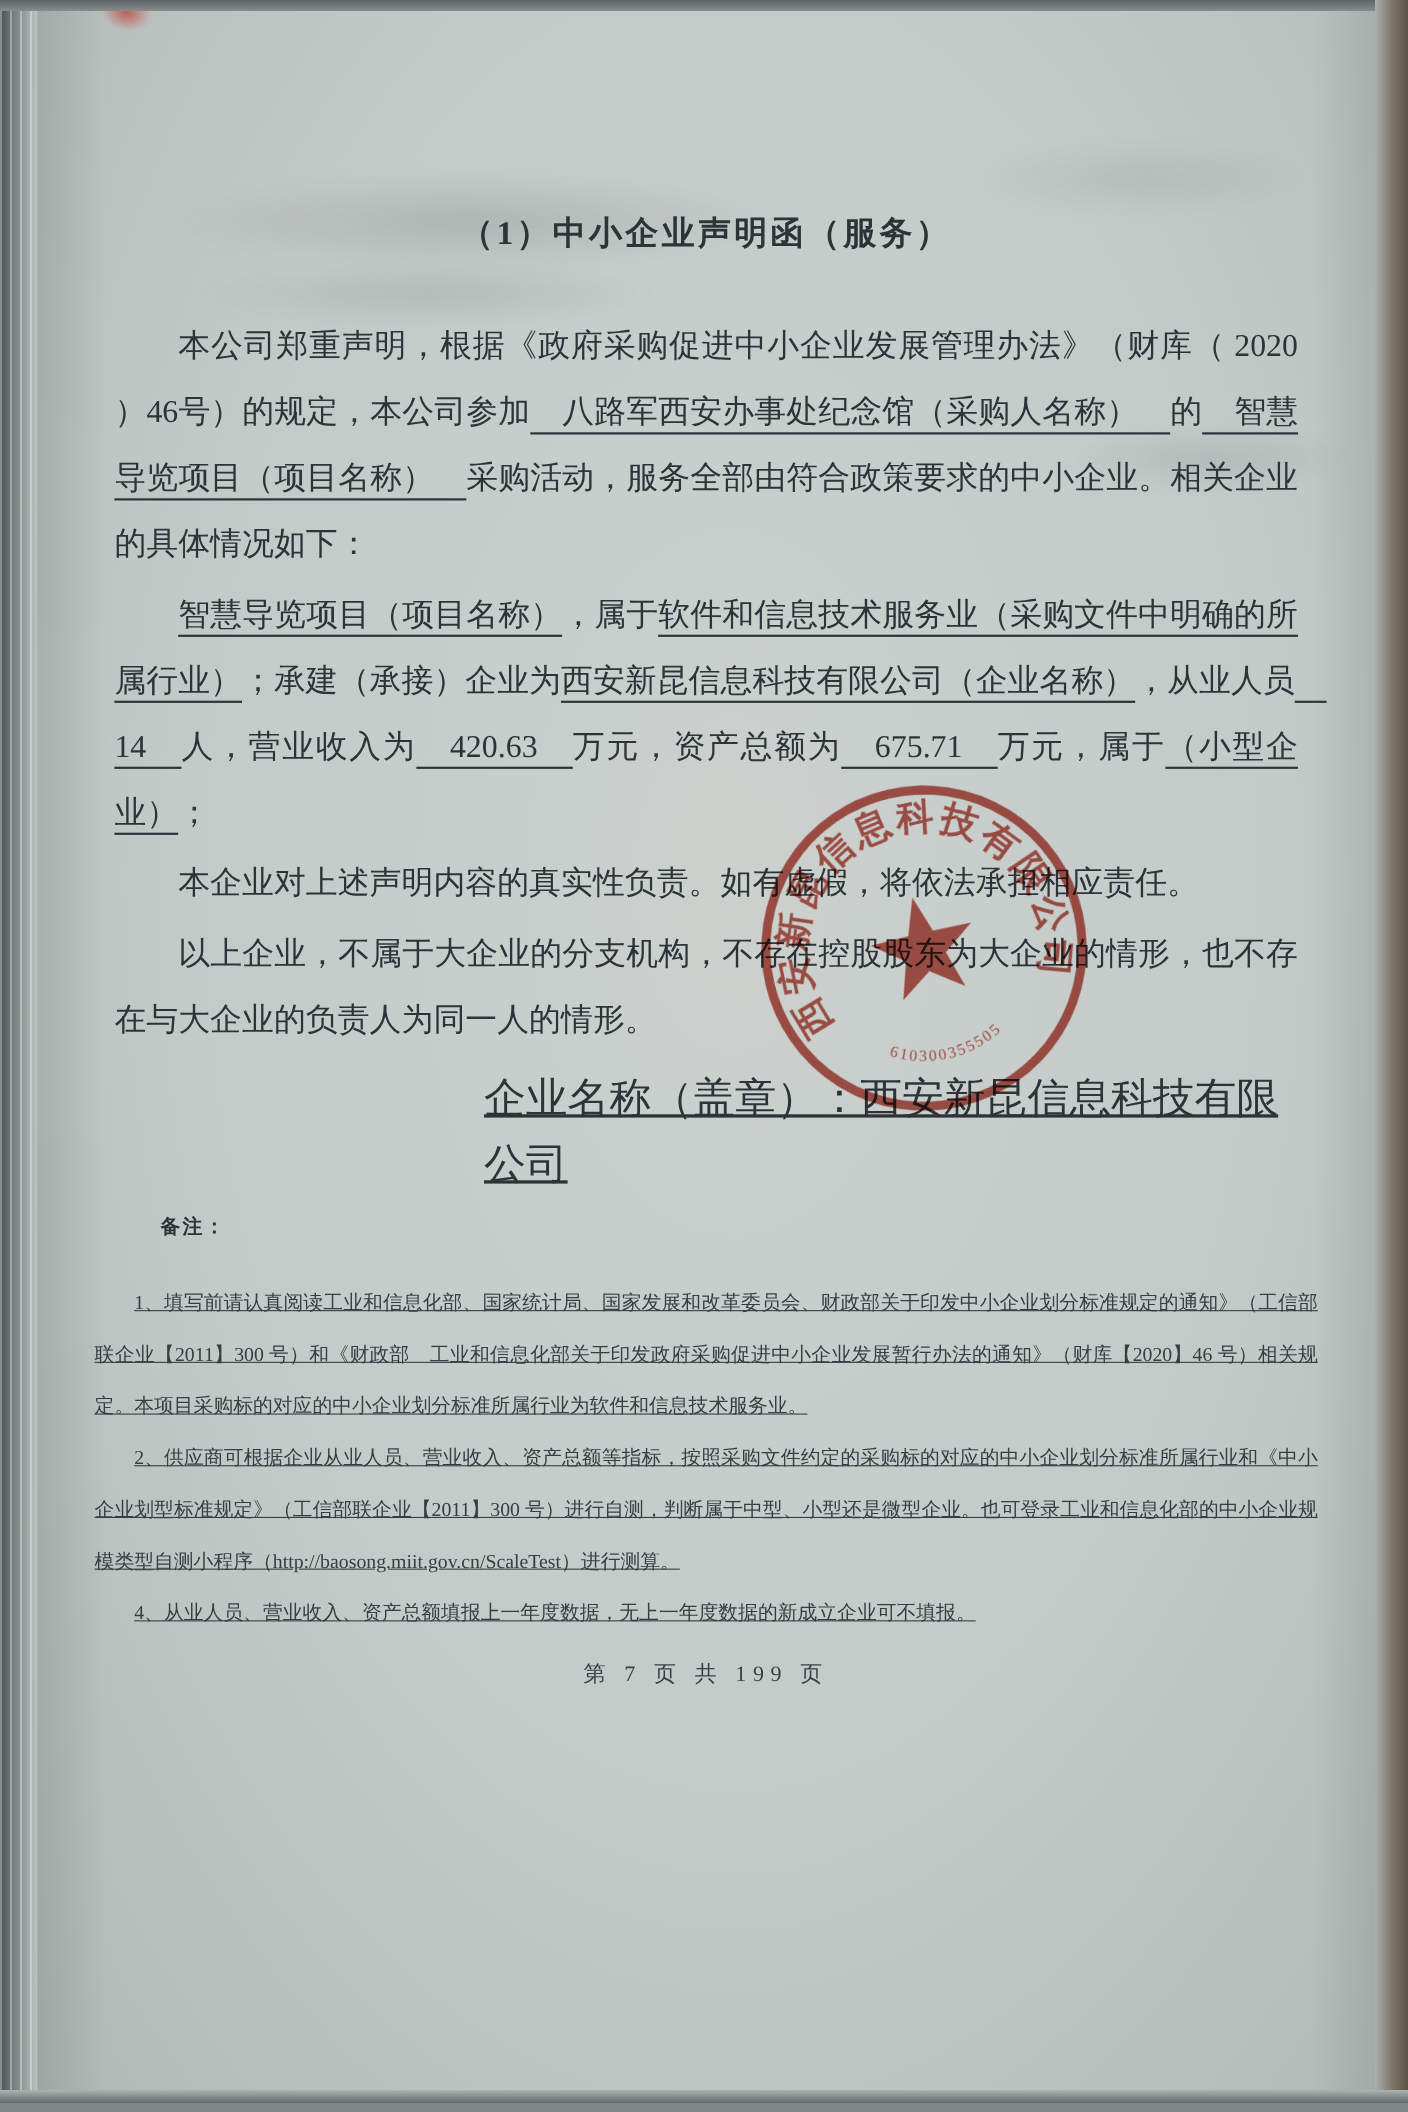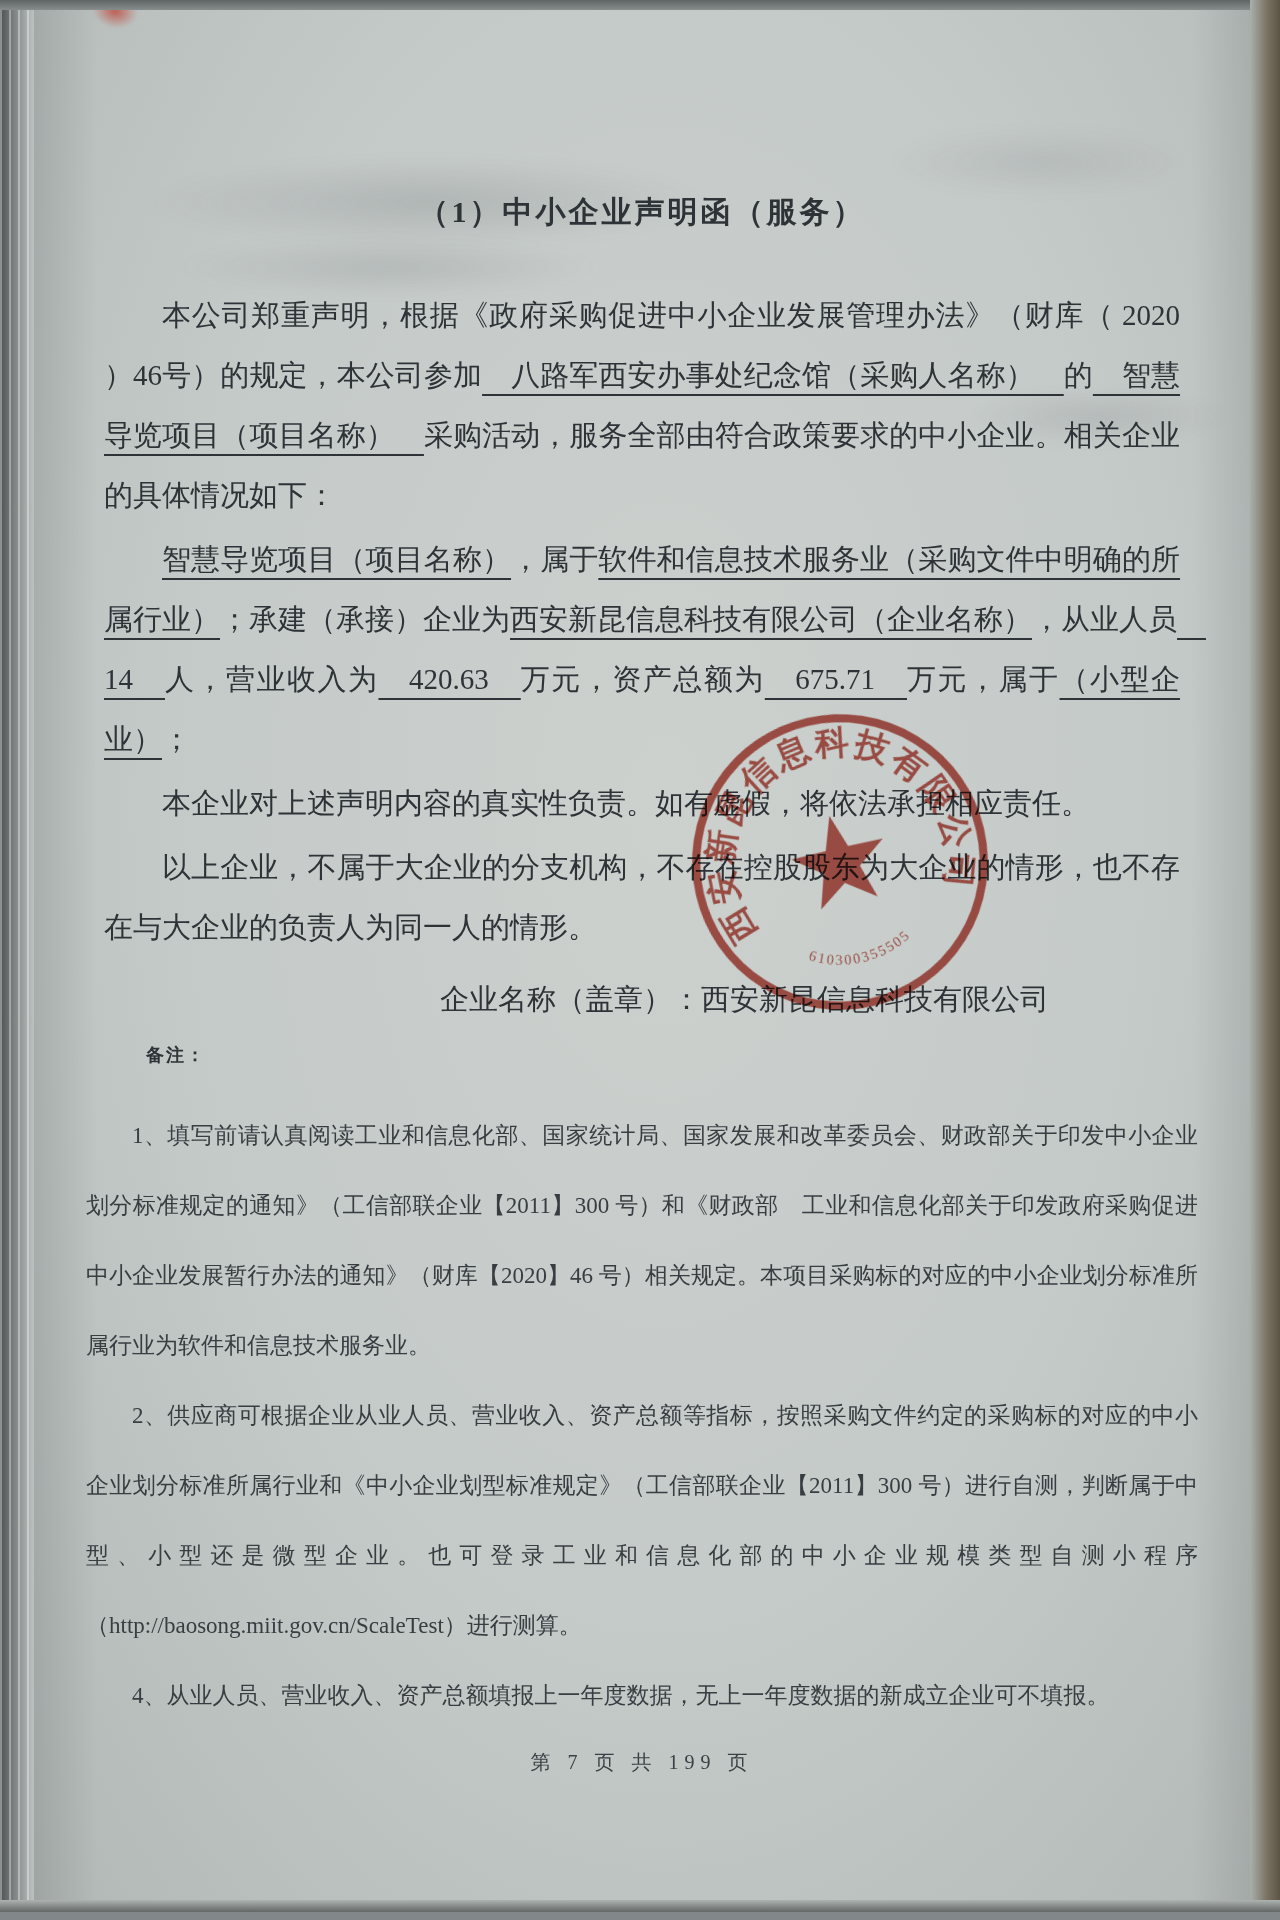--- a/index.html
+++ b/index.html
@@ -51,23 +51,23 @@
     position:absolute;left:0;top:0;width:1280px;
     padding:192px 96px 0 100px;box-sizing:border-box;
     color:#2e3338;
   }
   .title{
     text-align:center;font-size:30px;font-weight:bold;letter-spacing:3px;margin:0 0 52px 0;
   }
   .body-text{font-size:29px;line-height:60px;text-align:justify;}
   .para{text-indent:2em;margin:4px;}
   .u{text-decoration:underline;text-decoration-thickness:2px;text-underline-offset:9px;}
-  .sig{margin:12px 0 0 340px;font-size:29px;line-height:60px;}
+  .sig{margin:12px 0 0 340px;font-size:38px;line-height:60px;text-decoration:underline;}
   .notes-label{margin:14px 0 0 46px;font-size:18px;font-weight:bold;letter-spacing:2px;}
-  .notes{margin:34px -14px 0 -14px;font-size:23px;line-height:70px;text-align:justify;color:#383d42;}
+  .notes{margin:34px -14px 0 -14px;font-size:18px;line-height:47px;text-align:justify;color:#383d42;text-decoration:underline;}
   .notes .note{text-indent:2em;margin:0;}
   .footer{
     text-align:center;font-size:20px;letter-spacing:6px;margin-top:18px;padding-bottom:40px;color:#3a3f44;
   }
   
   .stamp{
     position:absolute;left:686px;top:708px;width:308px;height:308px;
     transform:rotate(-13deg);mix-blend-mode:multiply;opacity:.88;filter:blur(.3px);
   }
   .stamp svg{width:100%;height:100%;}

